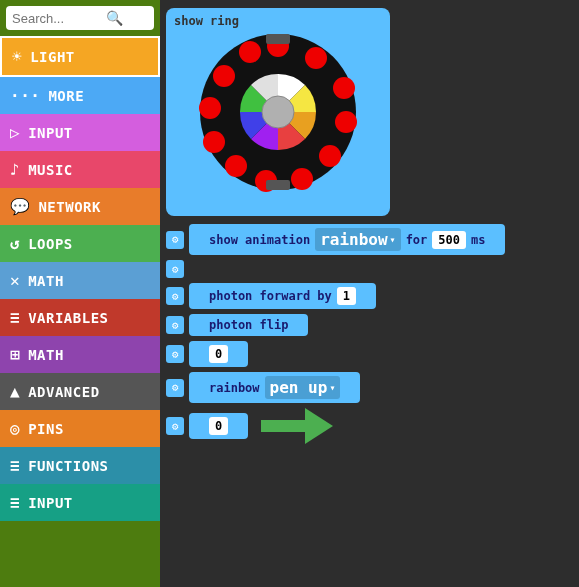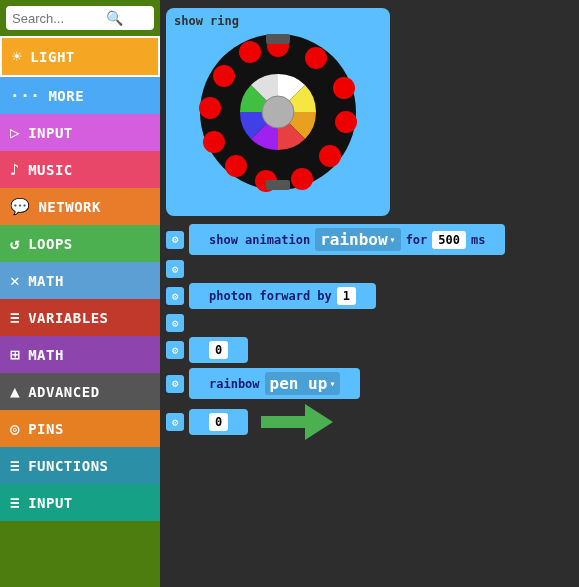--- a/index.html
+++ b/index.html
@@ -306,20 +306,23 @@
     <div class="block-row">
       <div class="block-gear">⚙</div>
       <div class="block-body">
         <span>photon forward by</span>
         <div class="block-input">1</div>
       </div>
     </div>
 
     <div class="block-row">
       <div class="block-gear">⚙</div>
+      <div class="block-body">
+        <span>photon flip</span>
+      </div>
     </div>
 
     <div class="block-row">
       <div class="block-gear">⚙</div>
       <div class="block-body">
         <div class="block-input">0</div>
       </div>
     </div>
 
     <div class="block-row">

